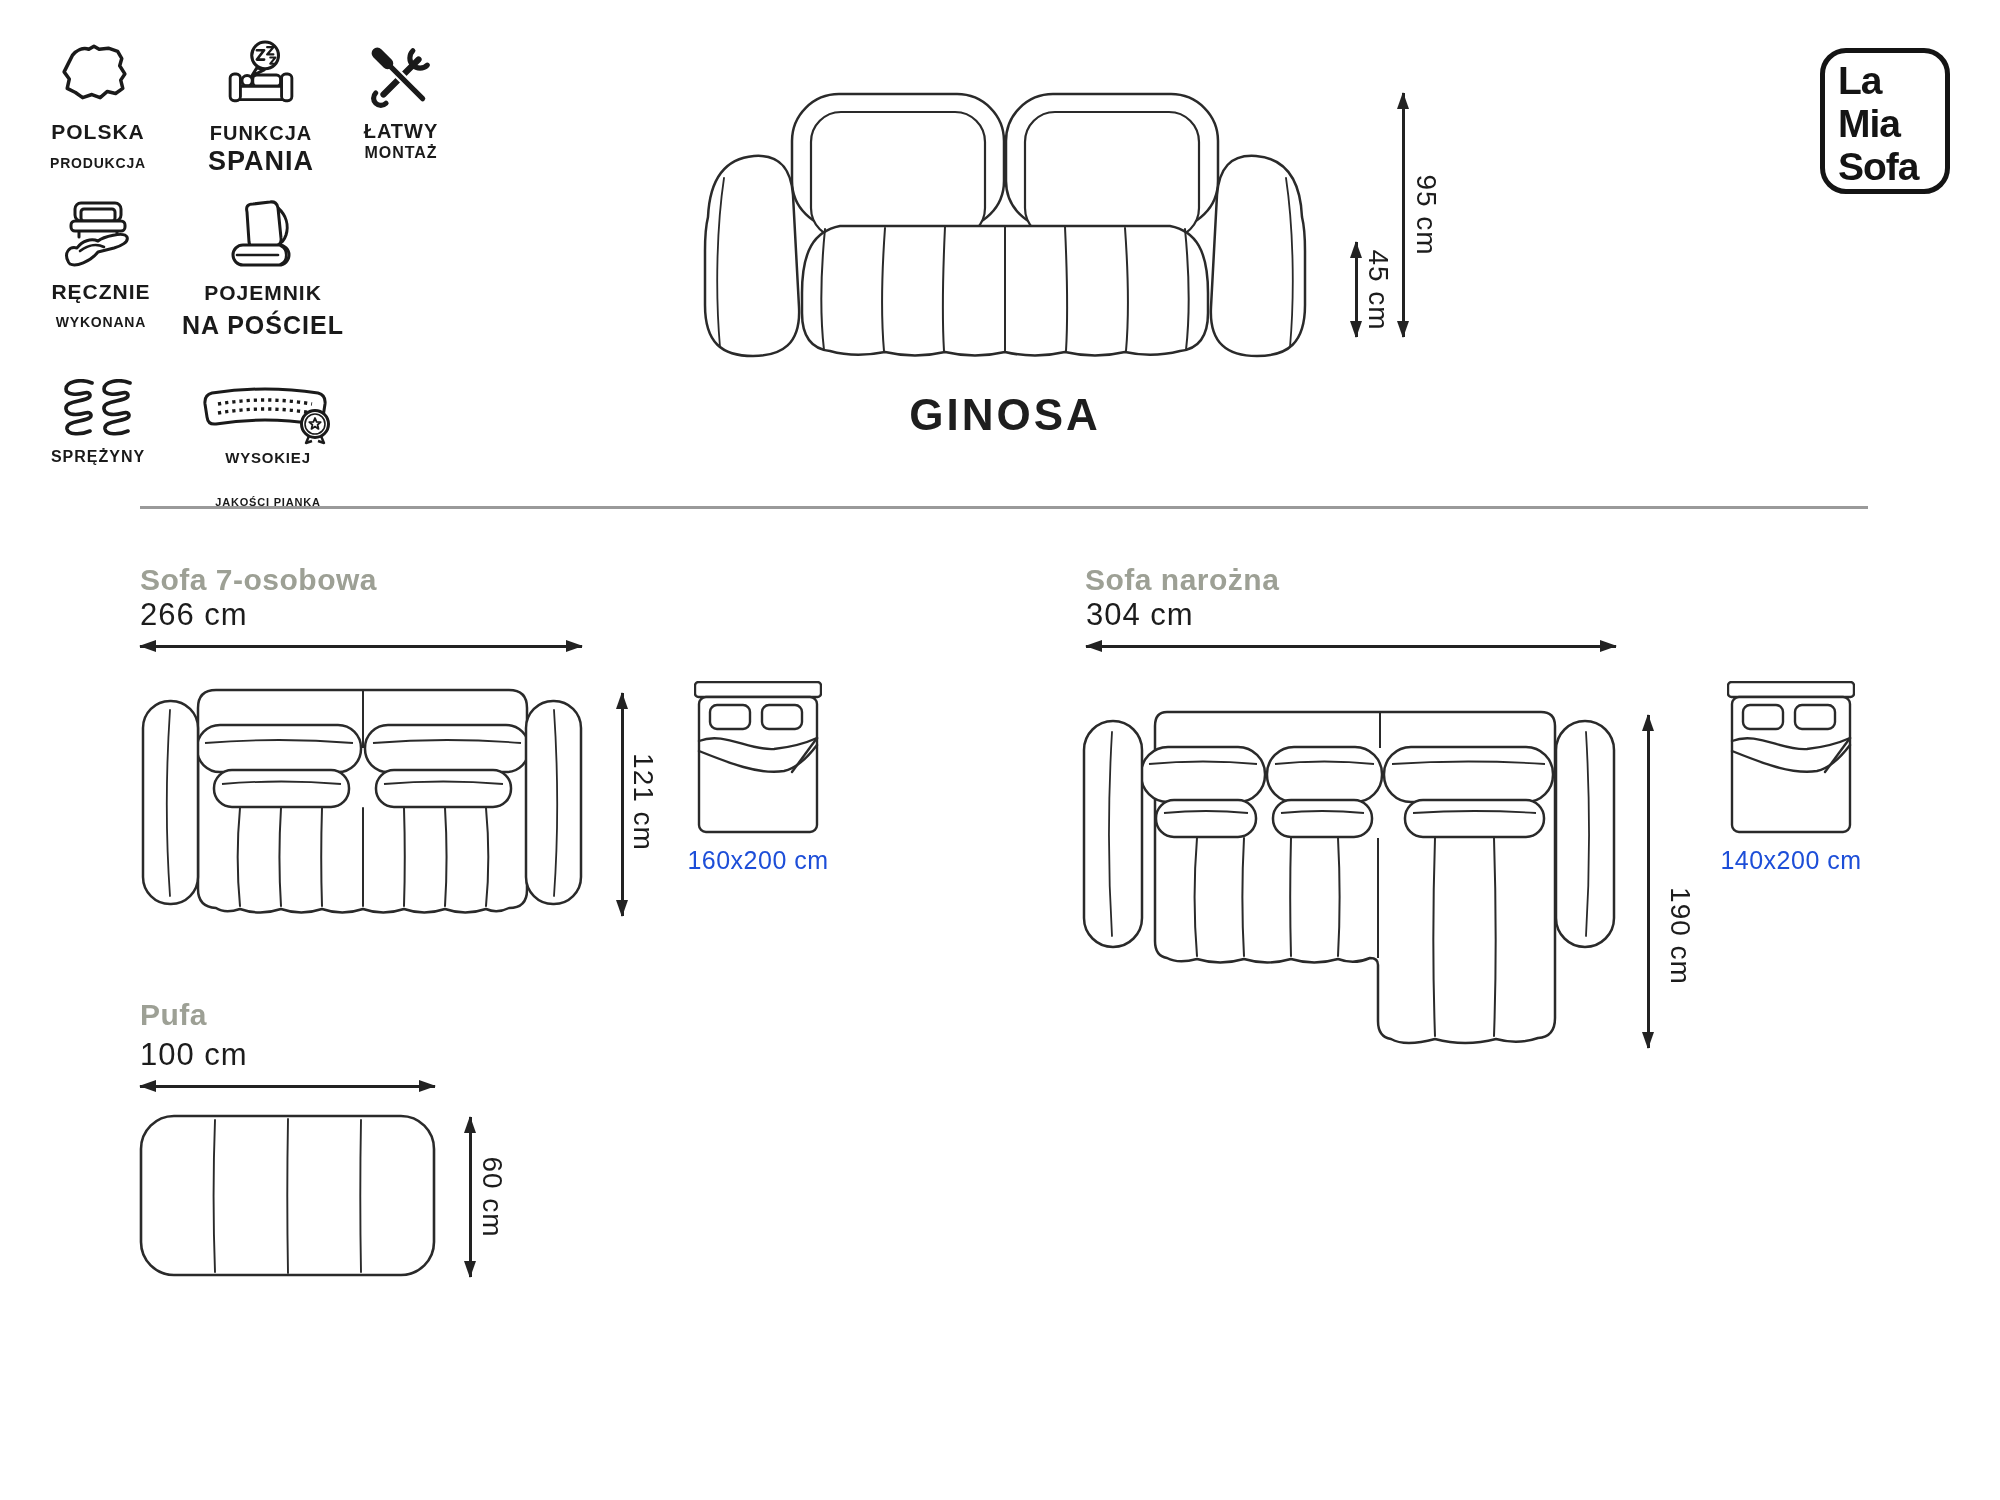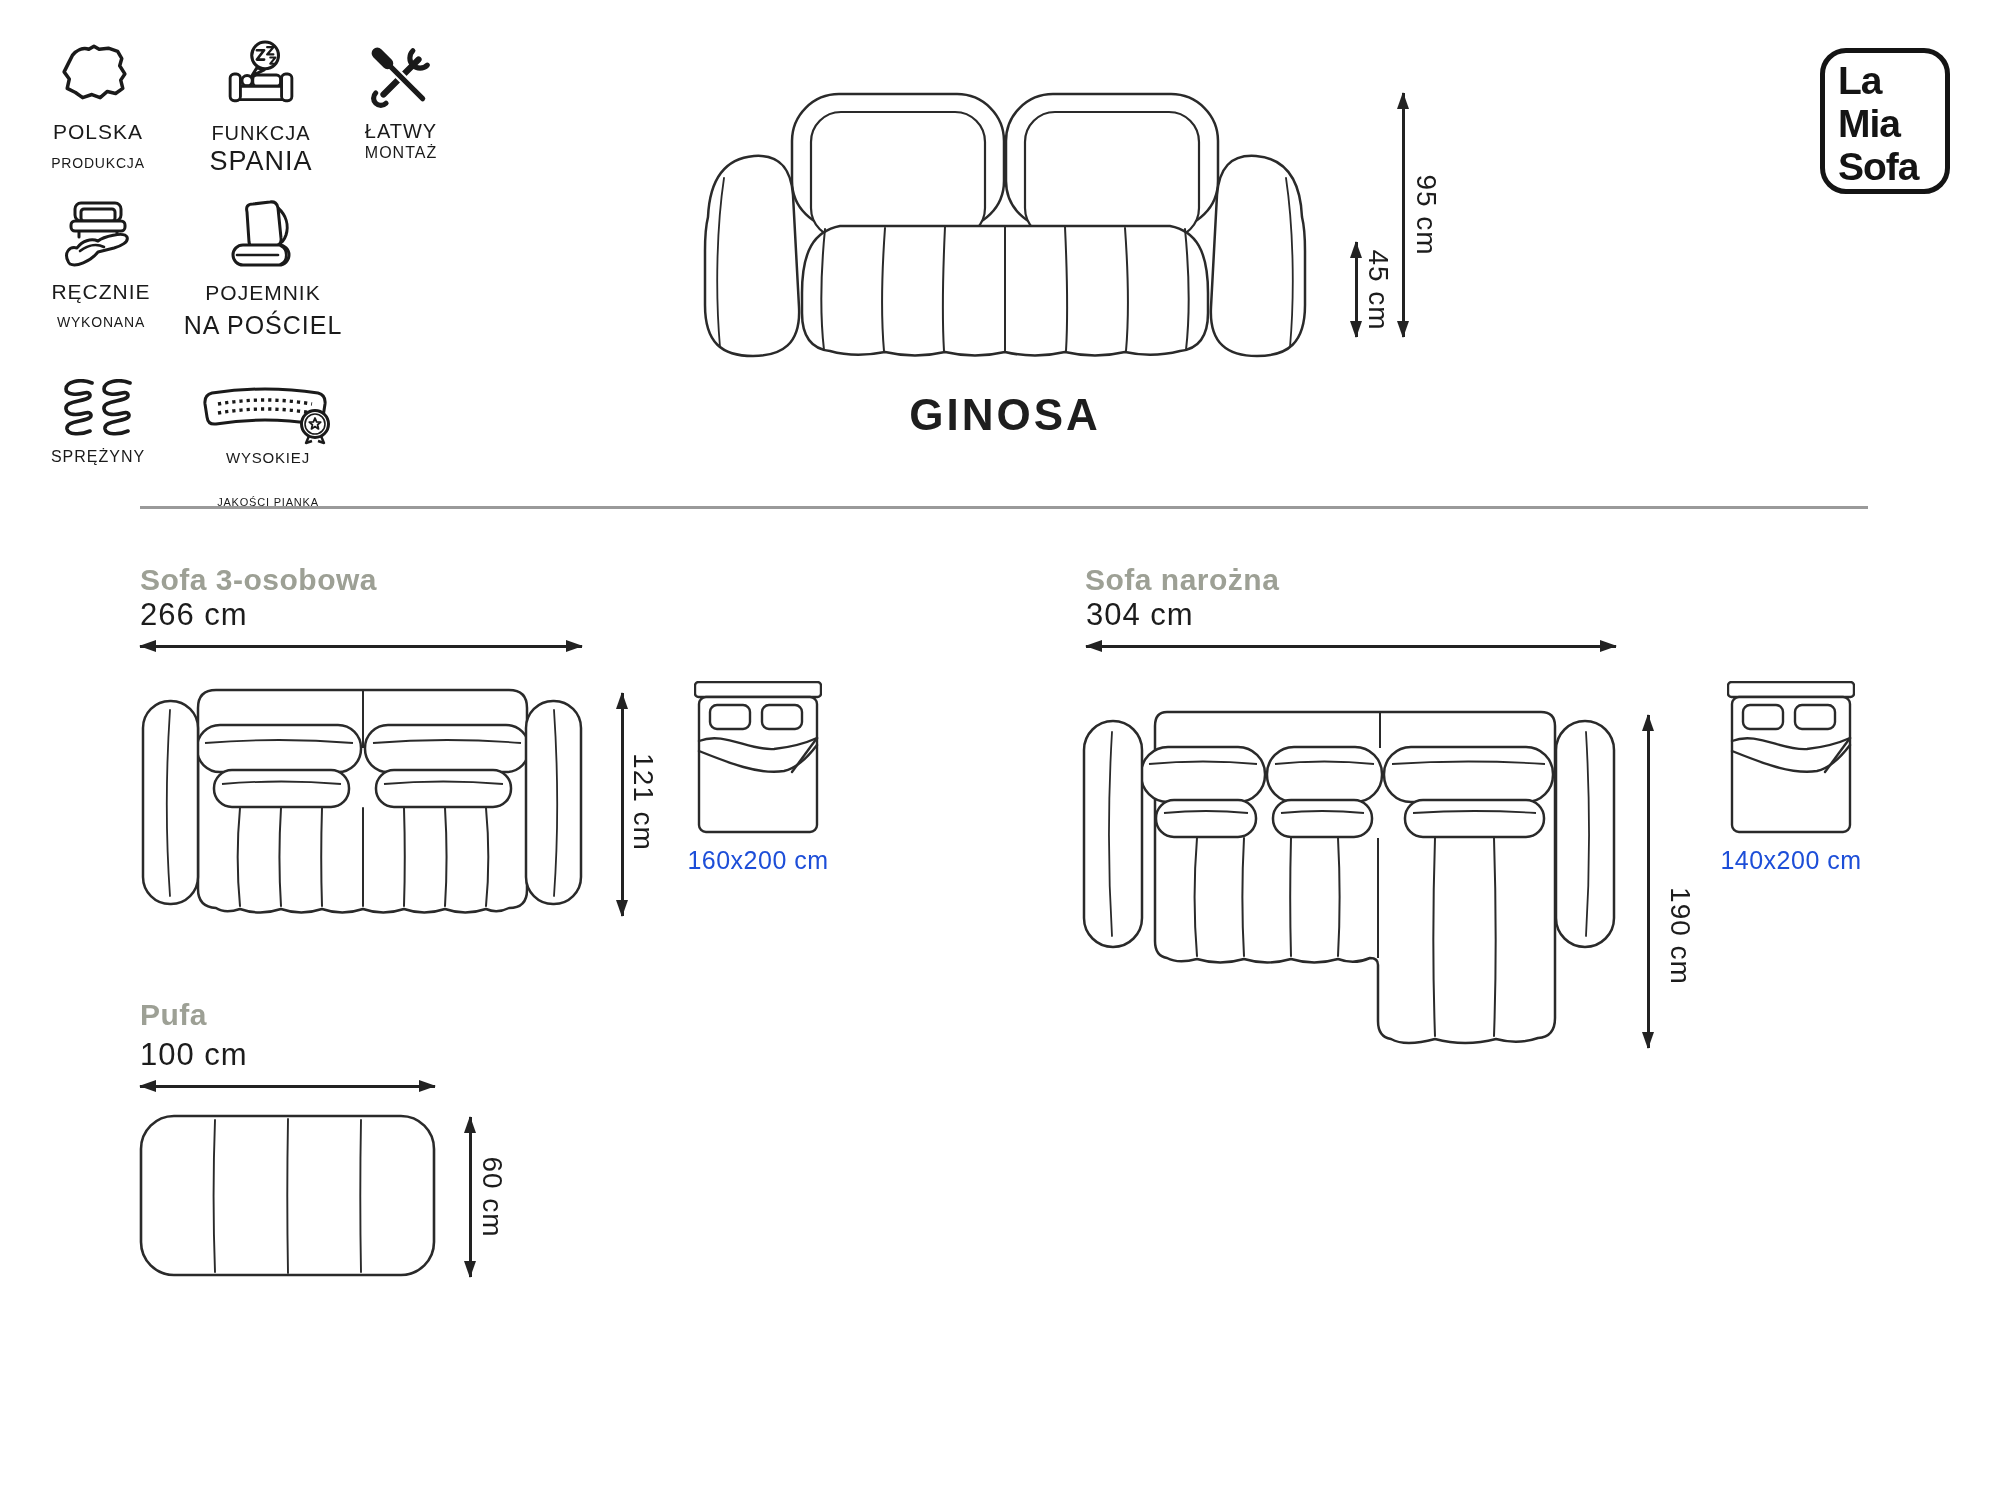--- a/index.html
+++ b/index.html
@@ -1,20 +1,20 @@
 <!DOCTYPE html>
 <html><head>
 <meta charset="utf-8">
 <style>
   html,body{margin:0;padding:0;background:#fff;}
   .canvas{position:relative;width:2000px;height:1500px;background:#ffffff;overflow:hidden;
           font-family:"Liberation Sans",sans-serif;color:#1c1c1c;}
   .abs{position:absolute;}
   svg{display:block;}
-  .feat-label{position:absolute;text-align:center;font-weight:400;color:#1a1a1a;line-height:1.15;}
+  .feat-label{position:absolute;text-align:center;font-weight:700;color:#1a1a1a;line-height:1.15;}
   .fl1{letter-spacing:1px;}
   .fl2{letter-spacing:0.8px;margin-top:8px;}
   .muted-header{position:absolute;font-size:30px;font-weight:600;color:#9da095;letter-spacing:0.5px;}
   .dim-label{position:absolute;font-size:31px;color:#1c1c1c;letter-spacing:1px;}
   .vdim-label{position:absolute;font-size:28px;color:#1c1c1c;letter-spacing:1px;white-space:nowrap;
               transform:translate(-50%,-50%) rotate(90deg);}
   .bed-label{position:absolute;font-size:25px;color:#1d4ed8;text-align:center;letter-spacing:0.5px;}
   .product-title{position:absolute;font-size:44px;font-weight:700;letter-spacing:3px;color:#1e1e1e;text-align:center;}
   
   .harrow{position:absolute;height:2.5px;background:#222;}
@@ -165,21 +165,21 @@
     </g>
   </svg>
   <div class="varrow" style="left:1402px;top:93px;height:244px"></div>
   <div class="vdim-label" style="left:1426px;top:215px">95 cm</div>
   <div class="varrow" style="left:1355px;top:242px;height:95px"></div>
   <div class="vdim-label" style="left:1378px;top:290px">45 cm</div>
   <div class="product-title" style="left:690px;top:390px;width:630px">GINOSA</div>
 
   <div class="divider" style="left:140px;top:506px;width:1728px;height:2.5px"></div>
 
-  <div class="muted-header" style="left:140px;top:563px">Sofa 3-osobowa</div>
+  <div class="muted-header" style="left:140px;top:563px">Sofa 7-osobowa</div>
   <div class="dim-label" style="left:140px;top:597px;width:442px">266 cm</div>
   <div class="harrow" style="left:140px;top:645px;width:442px"></div>
 
   <svg class="abs" style="left:137px;top:680px" width="450" height="236" viewBox="0 0 450 236">
     <path d="M 79,10 L 372,10 Q 390,10 390,28 L 390,210 Q 390,228 372,228 Q 360,234 349,229 Q 328,236 308,229 Q 287,236 267,229 Q 246,236 226,229 Q 205,236 185,229 Q 164,236 144,229 Q 123,236 103,229 Q 88,234 79,228 Q 61,227 61,209 L 61,28 Q 61,10 79,10 Z" fill="#fff" stroke="#2a2a2a" stroke-width="2.5" stroke-linejoin="round"></path>
     <path d="M 226,10 L 226,68" stroke="#2a2a2a" stroke-width="2" fill="none"></path>
     <g fill="#fff" stroke="#2a2a2a" stroke-width="2.5">
       <rect x="60" y="45" width="164" height="47" rx="23"></rect>
       <rect x="228" y="45" width="164" height="47" rx="23"></rect>
     </g>

